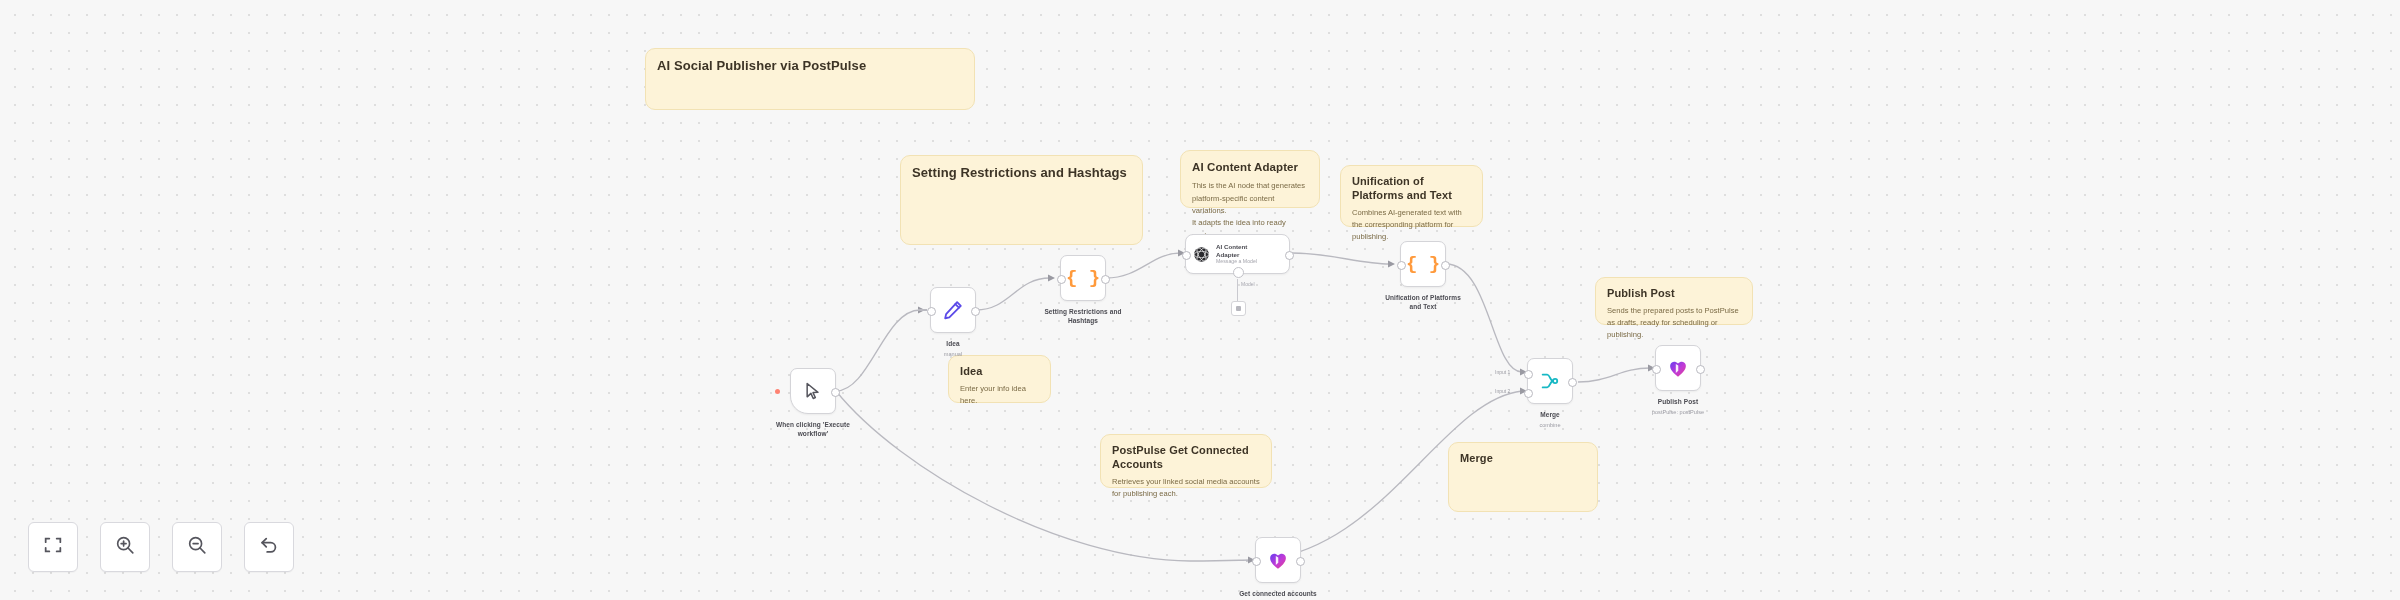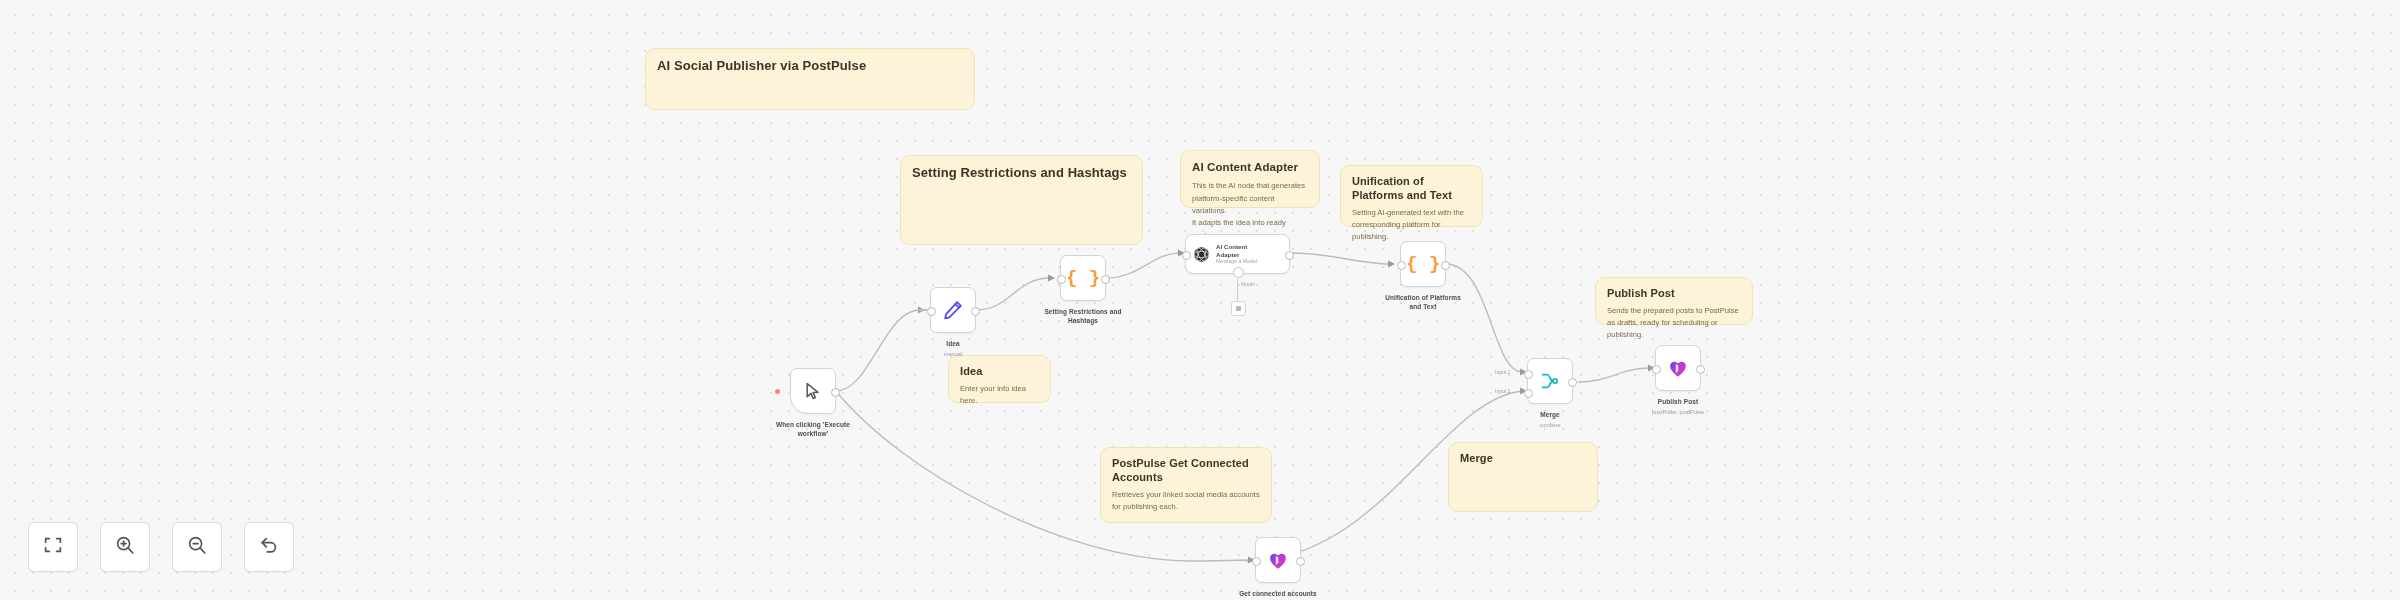--- a/index.html
+++ b/index.html
@@ -170,34 +170,34 @@
 
   <div class="note" style="left:1180px;top:150px;width:140px;height:58px;">
     <div class="n-title small-t" style="font-size:11.5px;">AI Content Adapter</div>
     <div class="n-body">This is the AI node that generates platform-specific content variations.
 It adapts the idea into ready posts.</div>
   </div>
 
   <div class="note small" style="left:1340px;top:165px;width:143px;height:62px;">
     <div class="n-title" style="white-space:pre-line;">Unification of
 Platforms and Text</div>
-    <div class="n-body">Setting AI-generated text with the corresponding platform for publishing.</div>
+    <div class="n-body">Combines AI-generated text with the corresponding platform for publishing.</div>
   </div>
 
   <div class="note small" style="left:1595px;top:277px;width:158px;height:48px;">
     <div class="n-title">Publish Post</div>
     <div class="n-body">Sends the prepared posts to PostPulse as drafts, ready for scheduling or publishing.</div>
   </div>
 
   <div class="note small" style="left:948px;top:355px;width:103px;height:48px;">
     <div class="n-title">Idea</div>
     <div class="n-body">Enter your info idea here.</div>
   </div>
 
-  <div class="note small" style="left:1100px;top:447px;width:172px;height:76px;">
+  <div class="note small" style="left:1100px;top:434px;width:172px;height:54px;">
     <div class="n-title">PostPulse Get Connected Accounts</div>
     <div class="n-body">Retrieves your linked social media accounts for publishing each.</div>
   </div>
 
   <div class="note small" style="left:1448px;top:442px;width:150px;height:70px;">
     <div class="n-title">Merge</div>
   </div>
 
   <div class="node trigger" style="left:790px;top:368px;">
     <span class="trigdot"></span>

